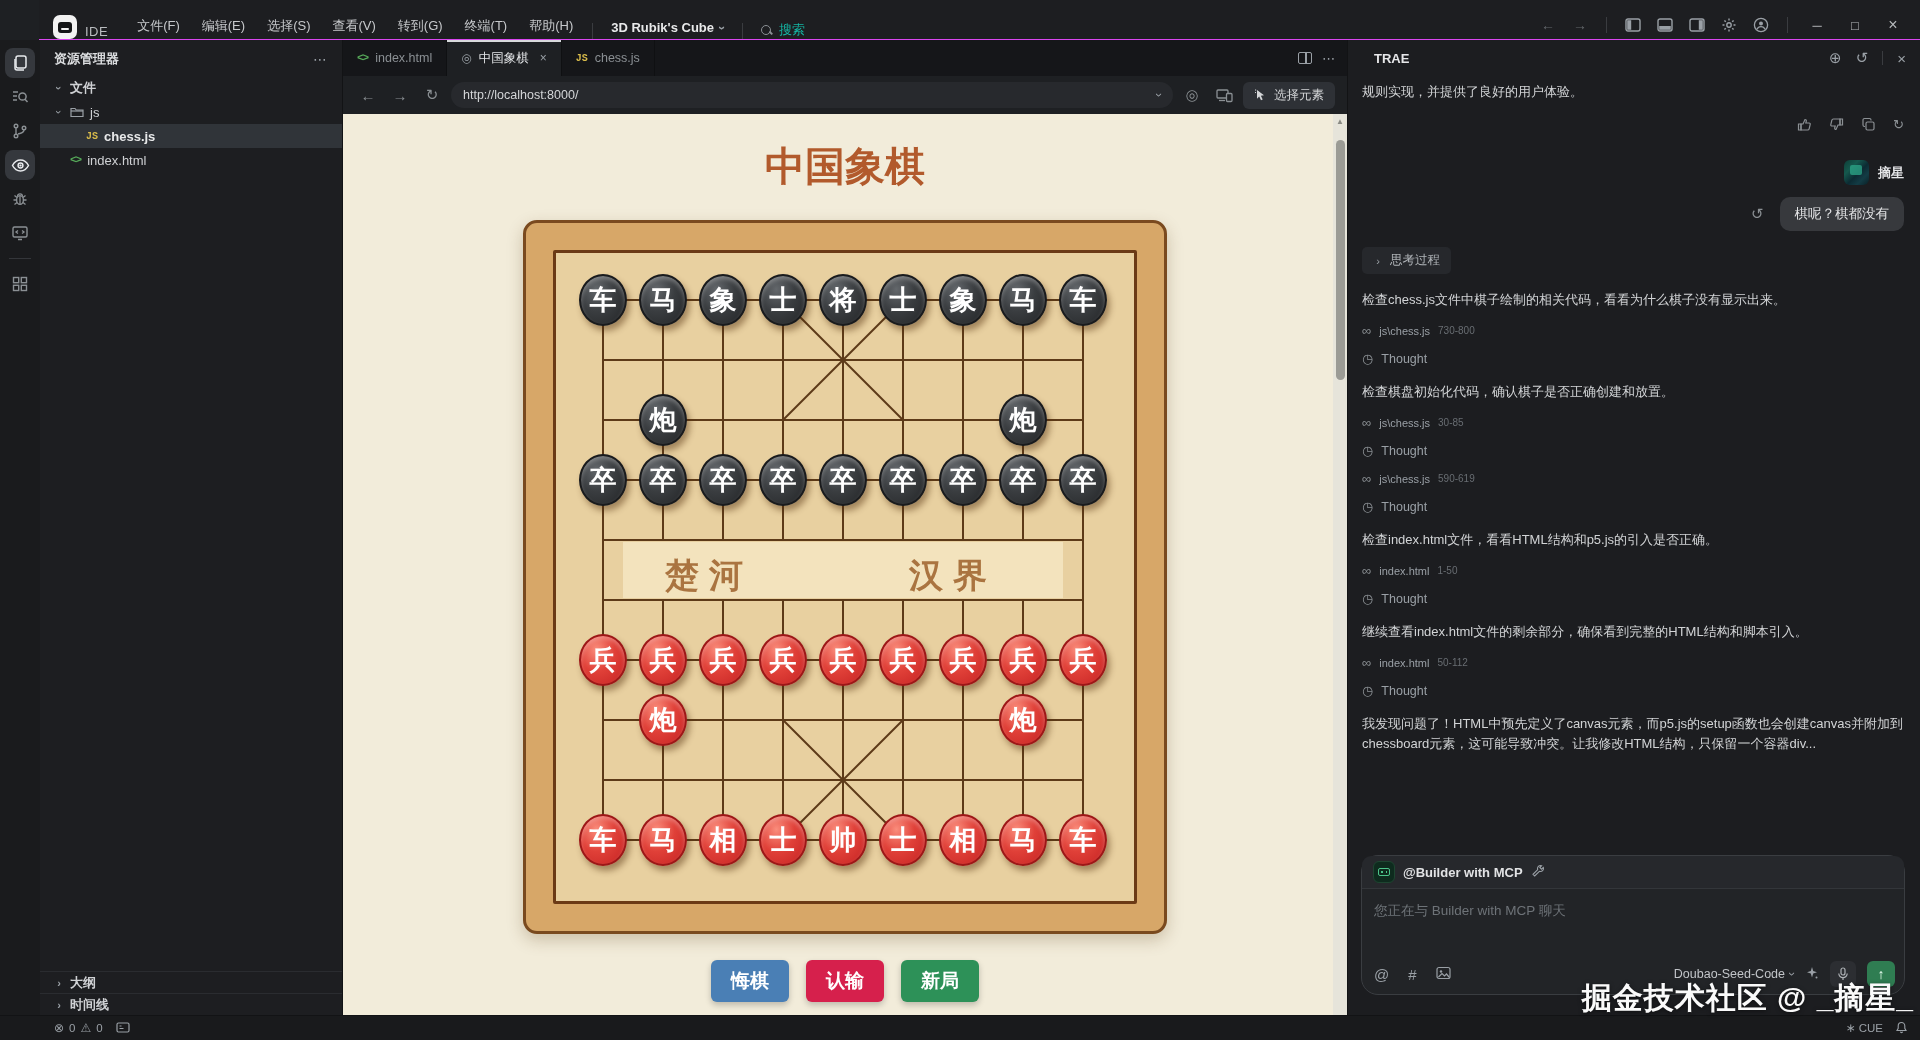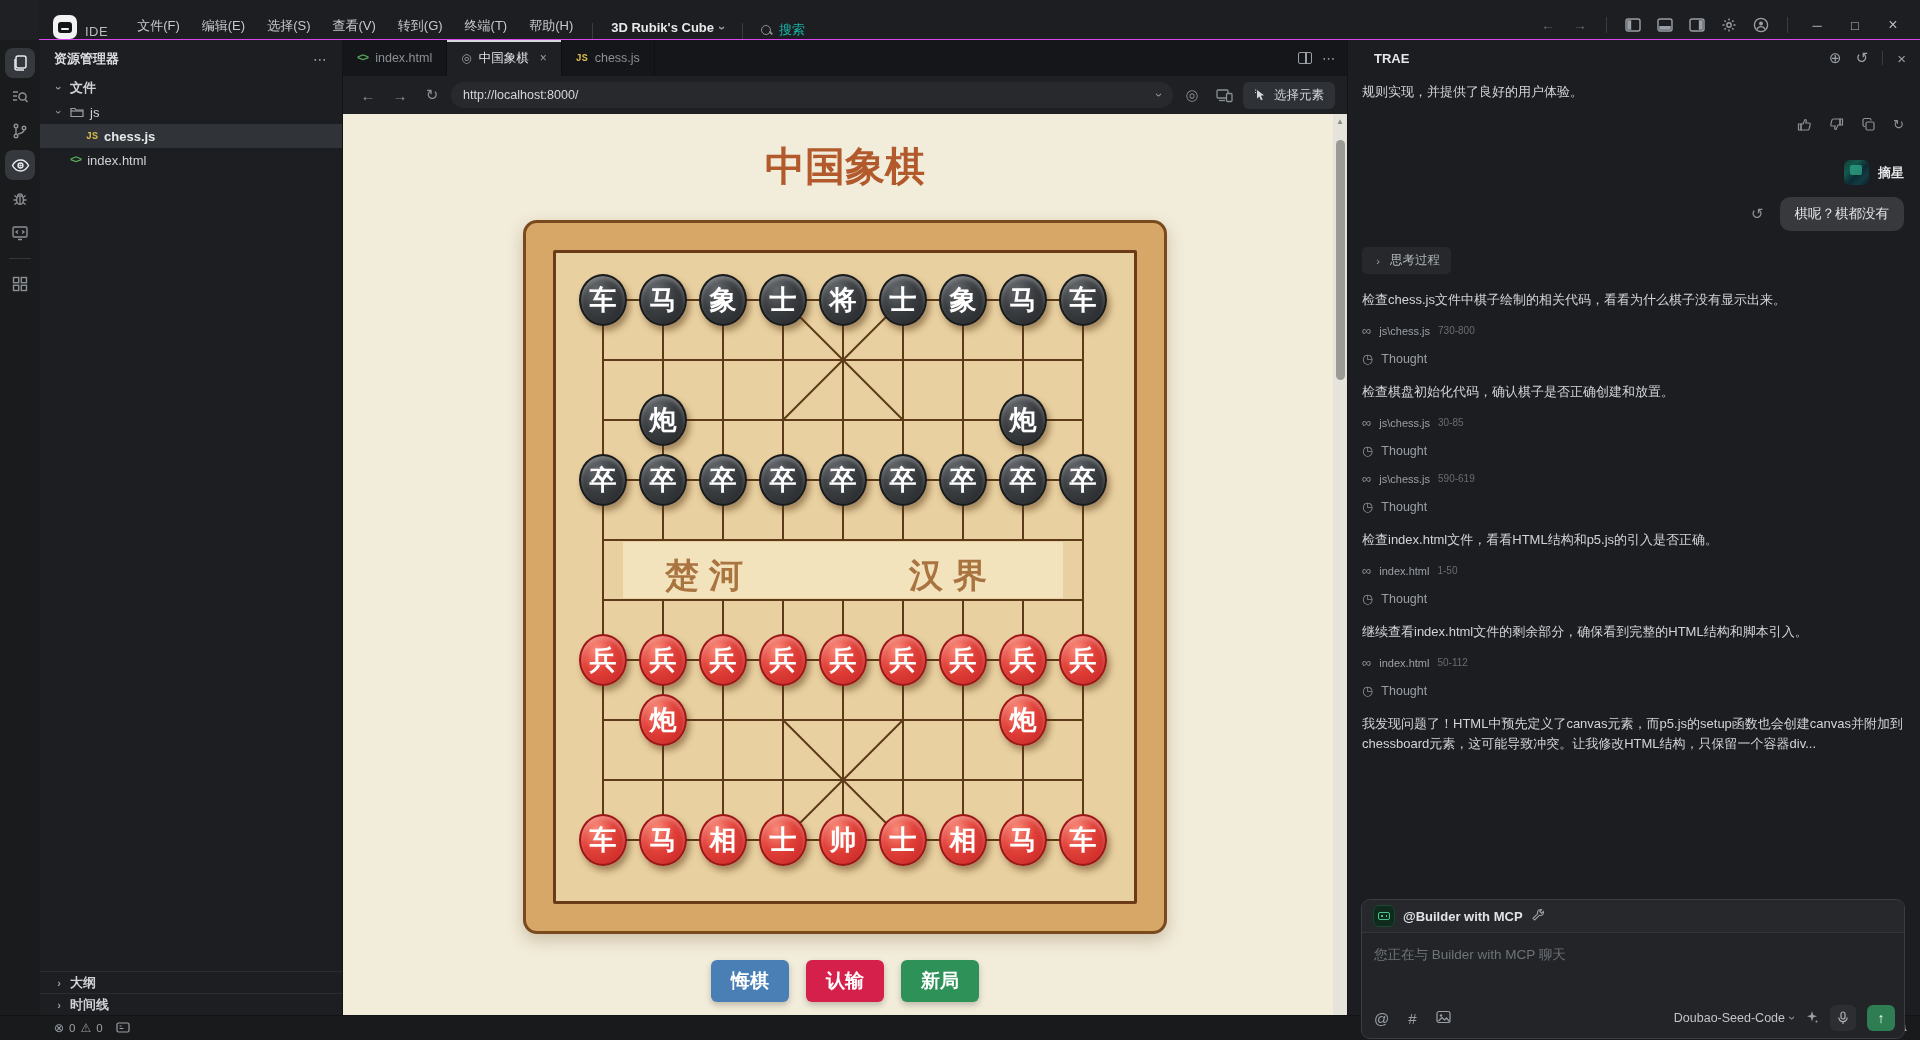--- a/index.html
+++ b/index.html
@@ -122,21 +122,21 @@
   .think-chip .tree-chev { transform:none; }
   .chat-msg { color:#d2d4d6; line-height:20px; margin-top:16px; font-size:13px; }
   .chat-ref { display:flex; align-items:center; gap:8px; margin-top:13px; color:#9aa0a6; }
   .ref-ic { font-size:13px; color:#8b9094; }
   .ref-file { color:#9aa0a6; font-size:11px; }
   .ref-range { color:#686d72; font-size:10px; }
   .chat-thought { display:flex; align-items:center; gap:8px; margin-top:13px; color:#9aa0a6; font-size:12.5px; }
   .thought-ic { font-size:13px; color:#8b9094; }
 
   
-  .chat-input { position:absolute; left:13px; right:15px; top:859px; height:140px; background:#222427; border:1px solid #3a3d41; border-radius:9px; }
+  .chat-input { position:absolute; left:13px; right:15px; top:815px; height:140px; background:#222427; border:1px solid #3a3d41; border-radius:17px; }
   .ci-header { height:33px; display:flex; align-items:center; gap:8px; padding:0 11px; border-bottom:1px solid #33363a; background:#26282c; border-radius:9px 9px 0 0; }
   .ci-agent { font-weight:bold; color:#e2e3e5; }
   .ci-tools { color:#9aa0a6; }
   .ci-placeholder { padding:13px 12px; color:#6e7378; font-size:13.5px; }
   .ci-bottom { position:absolute; left:12px; right:9px; bottom:7px; display:flex; align-items:center; gap:19px; color:#9aa0a6; font-size:15px; }
   .ci-right { margin-left:auto; display:flex; align-items:center; gap:11px; }
   .ci-model { color:#c2c5c9; font-size:12.5px; display:flex; align-items:center; gap:5px; }
   .mic-btn { width:26px; height:26px; border-radius:6px; background:#2c2e32; display:flex; align-items:center; justify-content:center; }
   .send-btn { width:28px; height:26px; border-radius:6px; background:#2f7d52; color:#eafff2; display:flex; align-items:center; justify-content:center; font-size:14px; border:none; }
   .watermark { position:absolute; right:6px; top:938px; font-size:30px; font-weight:bold; color:#fafafa; text-shadow:0 1px 4px rgba(0,0,0,.55); white-space:nowrap; letter-spacing:1px; }
@@ -587,20 +587,21 @@
             <span class="mic-btn">
               <svg width="12" height="14" viewBox="0 0 12 14">
                   <rect x="4" y="1" width="4" height="7" rx="2" fill="none" stroke="#aeb2b6" stroke-width="1.2"></rect>
                   <path d="M1.8 6.5a4.2 4.2 0 0 0 8.4 0M6 10.7v2.3" fill="none" stroke="#aeb2b6" stroke-width="1.2"></path>
                 </svg>
               </span>
             <button class="send-btn">↑</button>
           </div>
         </div>
       </div>
+      <div class="watermark">掘金技术社区 @ _摘星_</div>
     </div>
   </div>
 
   <div class="statusbar">
     <div class="sb-left">
       <span class="sb-ic">⊗</span>
       <span>0</span>
       <span class="sb-ic">⚠</span>
       <span>0</span>
       <span style="margin-left:8px">

